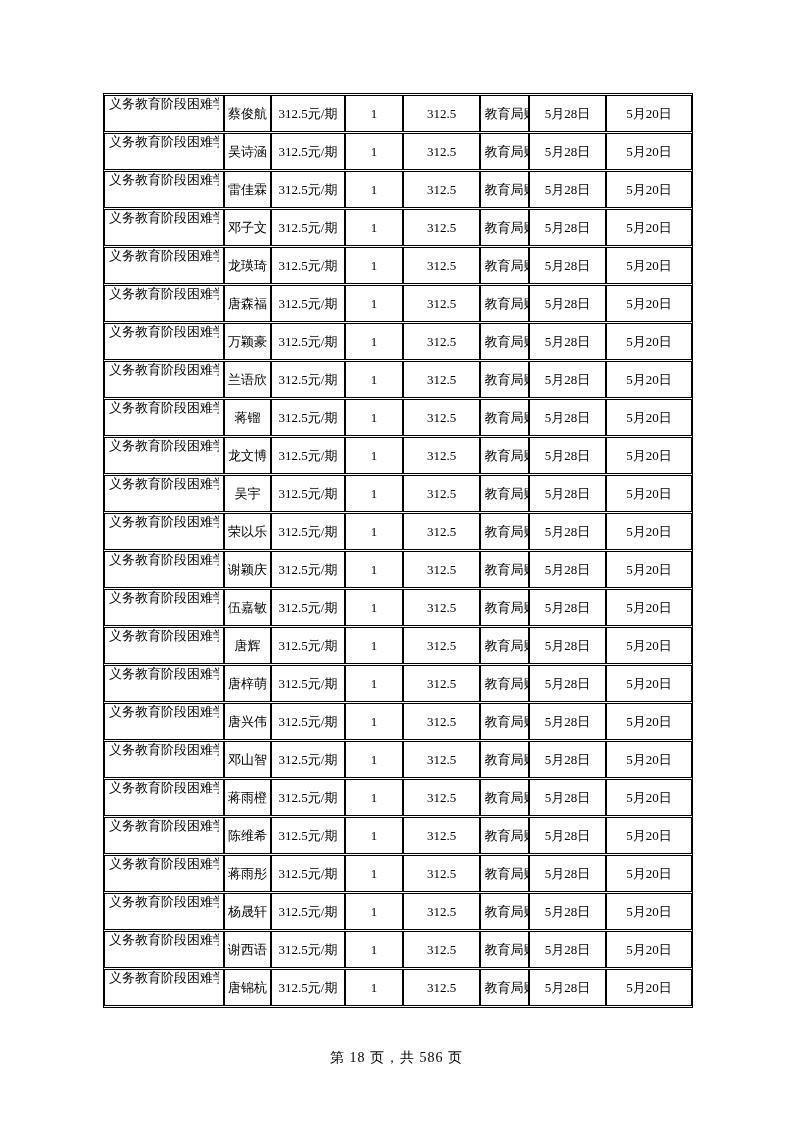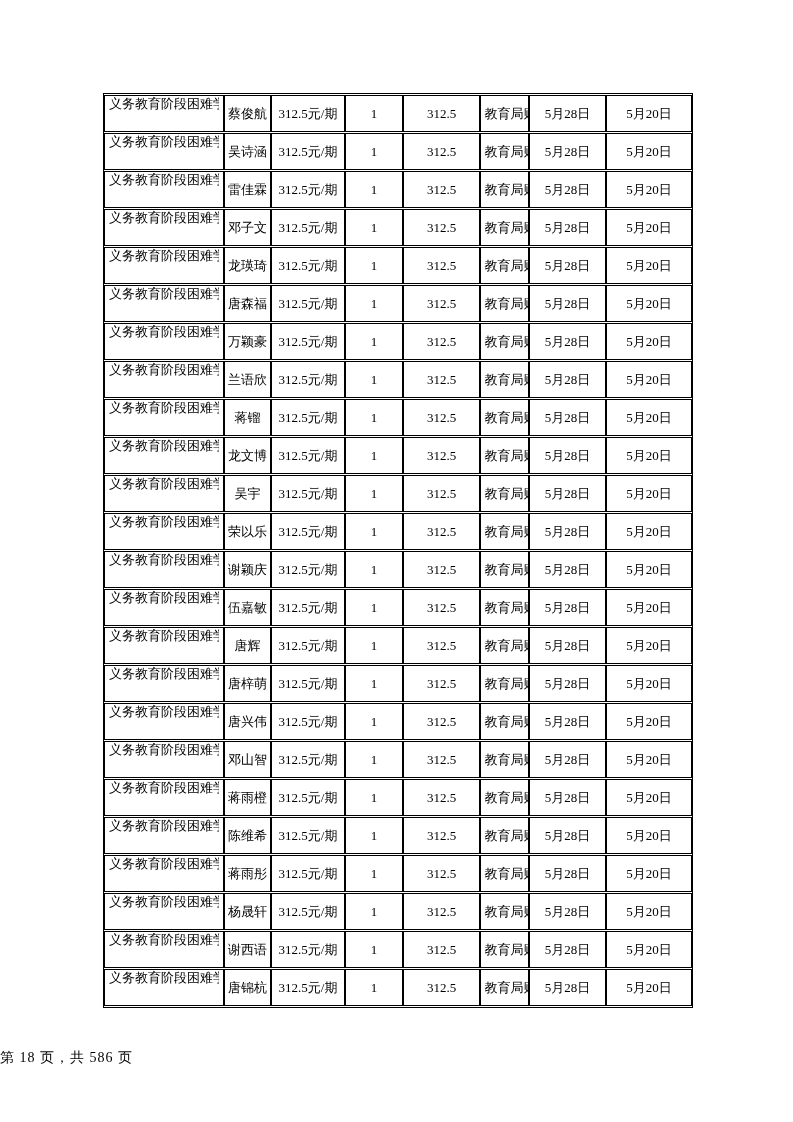--- a/index.html
+++ b/index.html
@@ -50,20 +50,21 @@
   .agency{
     width:40px;
     margin:0 auto;
     line-height:15px;
     word-break:break-all;
   }
   .footer{
     position:absolute;
     left:0;top:1049px;
     width:793px;
+    text-align:center;
     font-size:14px;
     letter-spacing:1px;
   }
 </style>
 </head>
 <body>
 
 <div class="page">
 
   <table class="grid">

